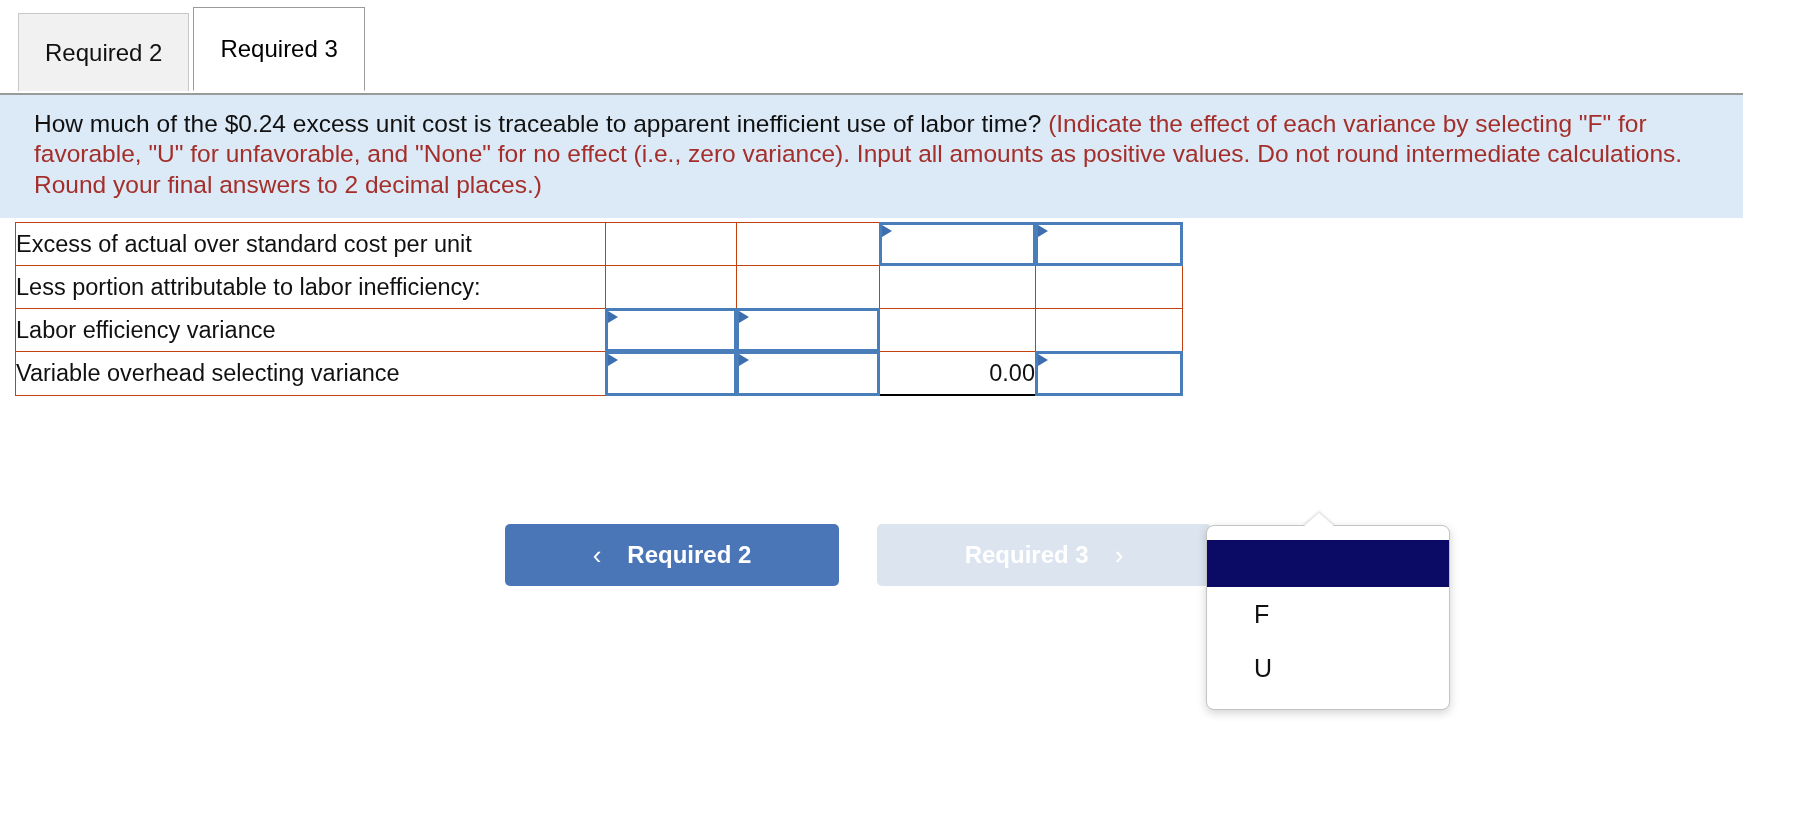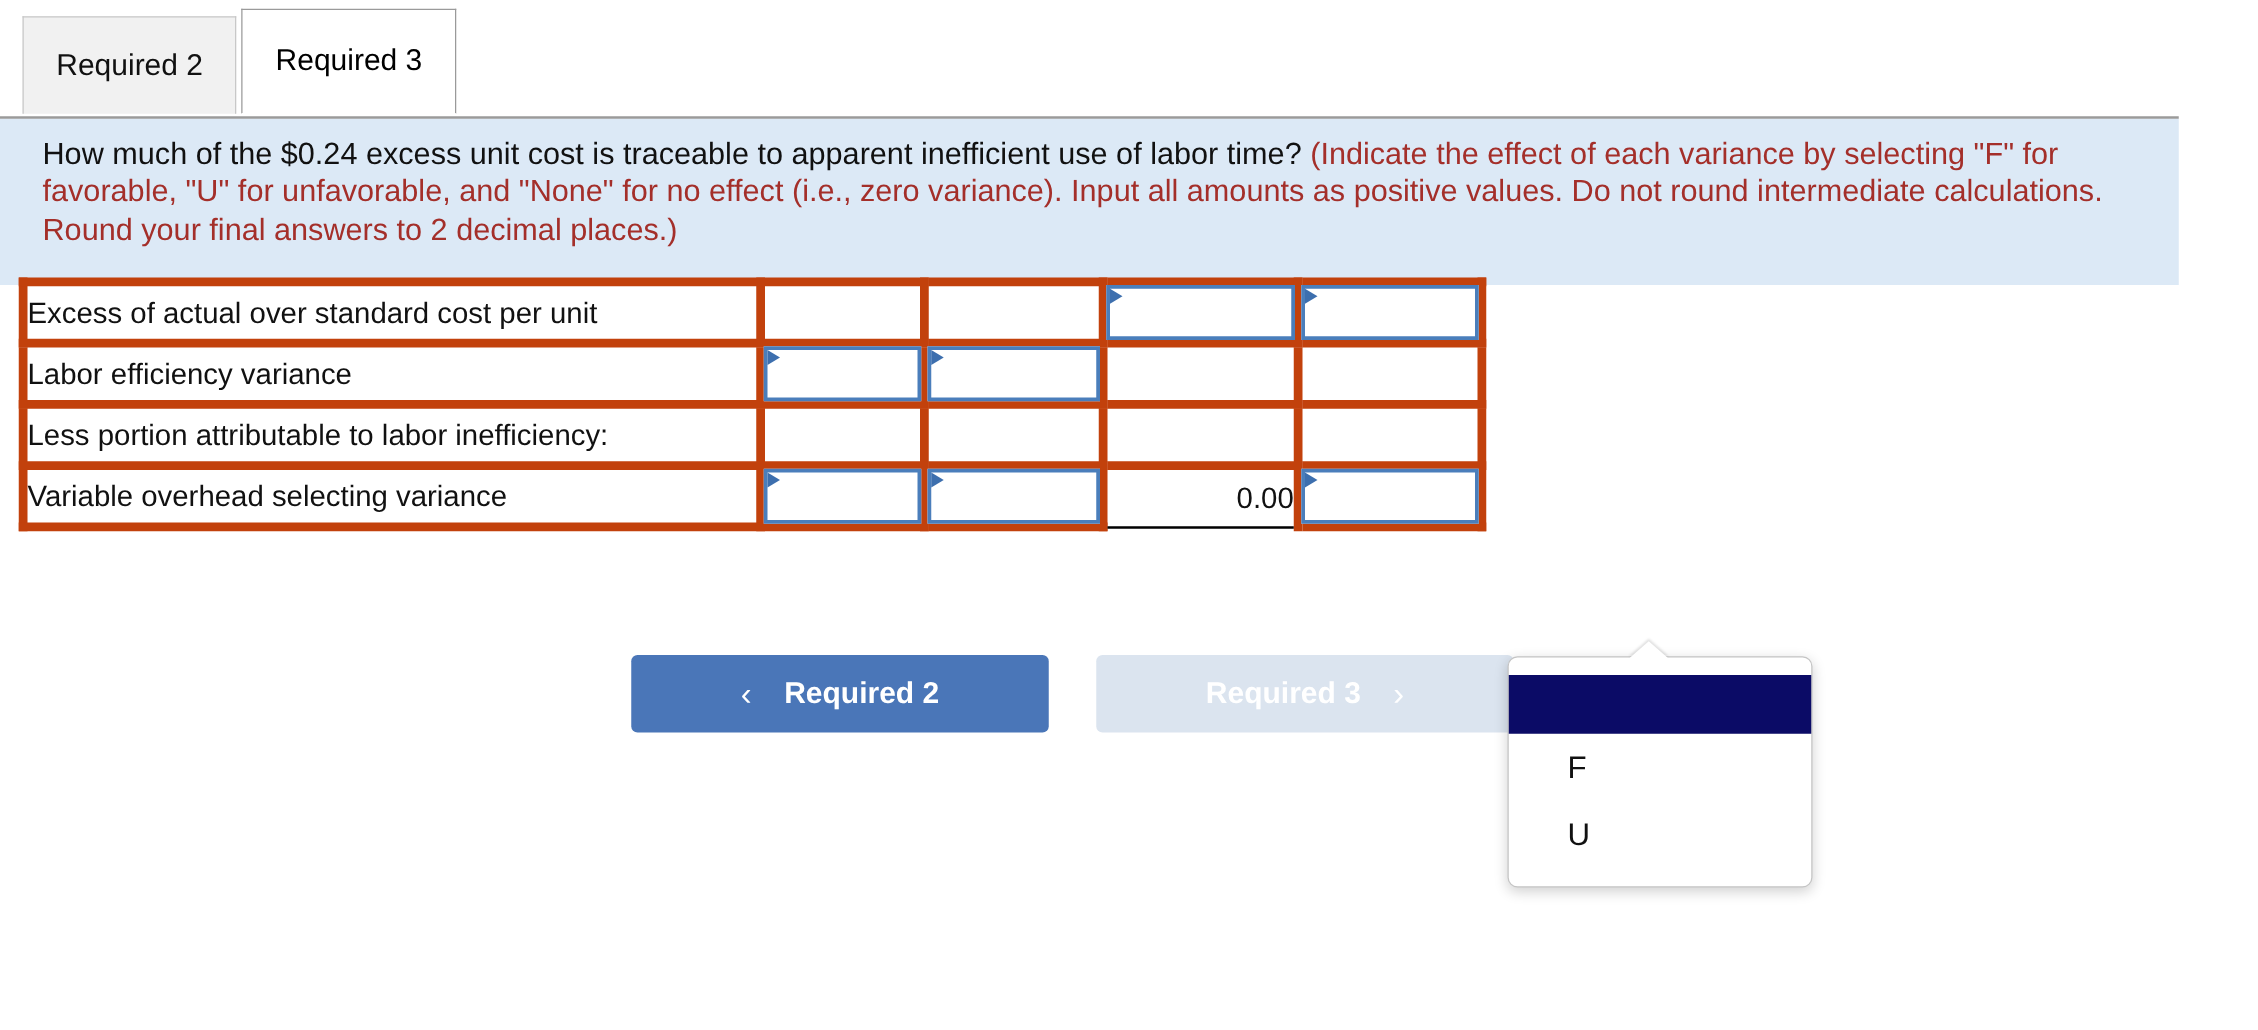--- a/index.html
+++ b/index.html
@@ -60,39 +60,39 @@
   }
 
   
   .question-banner {
     position: absolute;
     left: 0px;
     top: 95px;
     width: 1743px;
     box-sizing: border-box;
     background: #dce9f6;
-    padding: 14px 34px 28px 34px;
+    padding: 14px 34px 18px 34px;
     font-size: 24.5px;
     line-height: 1.24;
     color: #111111;
   }
   .q-hint { color: #a42f2a; }
 
   
   .calc-table {
     position: absolute;
     left: 15px;
     top: 222px;
     border-collapse: collapse;
     table-layout: fixed;
     font-size: 23.5px;
     color: #111111;
   }
   .calc-table td {
-    border: 7px solid #c2410c;
+    border: 1px solid #c2410c;
     height: 42px;
     padding: 0;
     vertical-align: middle;
     background: #ffffff;
   }
   .col-label   { width: 590px; }
   .col-a       { width: 131px; }
   .col-b       { width: 143px; }
   .col-c       { width: 156px; }
   .col-d       { width: 147px; }
@@ -291,35 +291,35 @@
       <td></td>
       <td class="inp-cell">
         <div class="inp"></div>
       </td>
       <td class="inp-cell">
         <div class="inp"></div>
       </td>
     </tr>
 
     <tr>
+      <td class="label-cell">Less portion attributable to labor inefficiency:</td>
+      <td></td>
+      <td></td>
+      <td></td>
+      <td></td>
+    </tr>
+
+    <tr>
       <td class="label-cell">Labor efficiency variance</td>
       <td class="inp-cell">
         <div class="inp"></div>
       </td>
       <td class="inp-cell">
         <div class="inp"></div>
       </td>
-      <td></td>
-      <td></td>
-    </tr>
-
-    <tr>
-      <td class="label-cell">Less portion attributable to labor inefficiency:</td>
-      <td></td>
-      <td></td>
       <td></td>
       <td></td>
     </tr>
 
     <tr>
       <td class="label-cell">Variable overhead selecting variance</td>
       <td class="inp-cell">
         <div class="inp"></div>
       </td>
       <td class="inp-cell">

